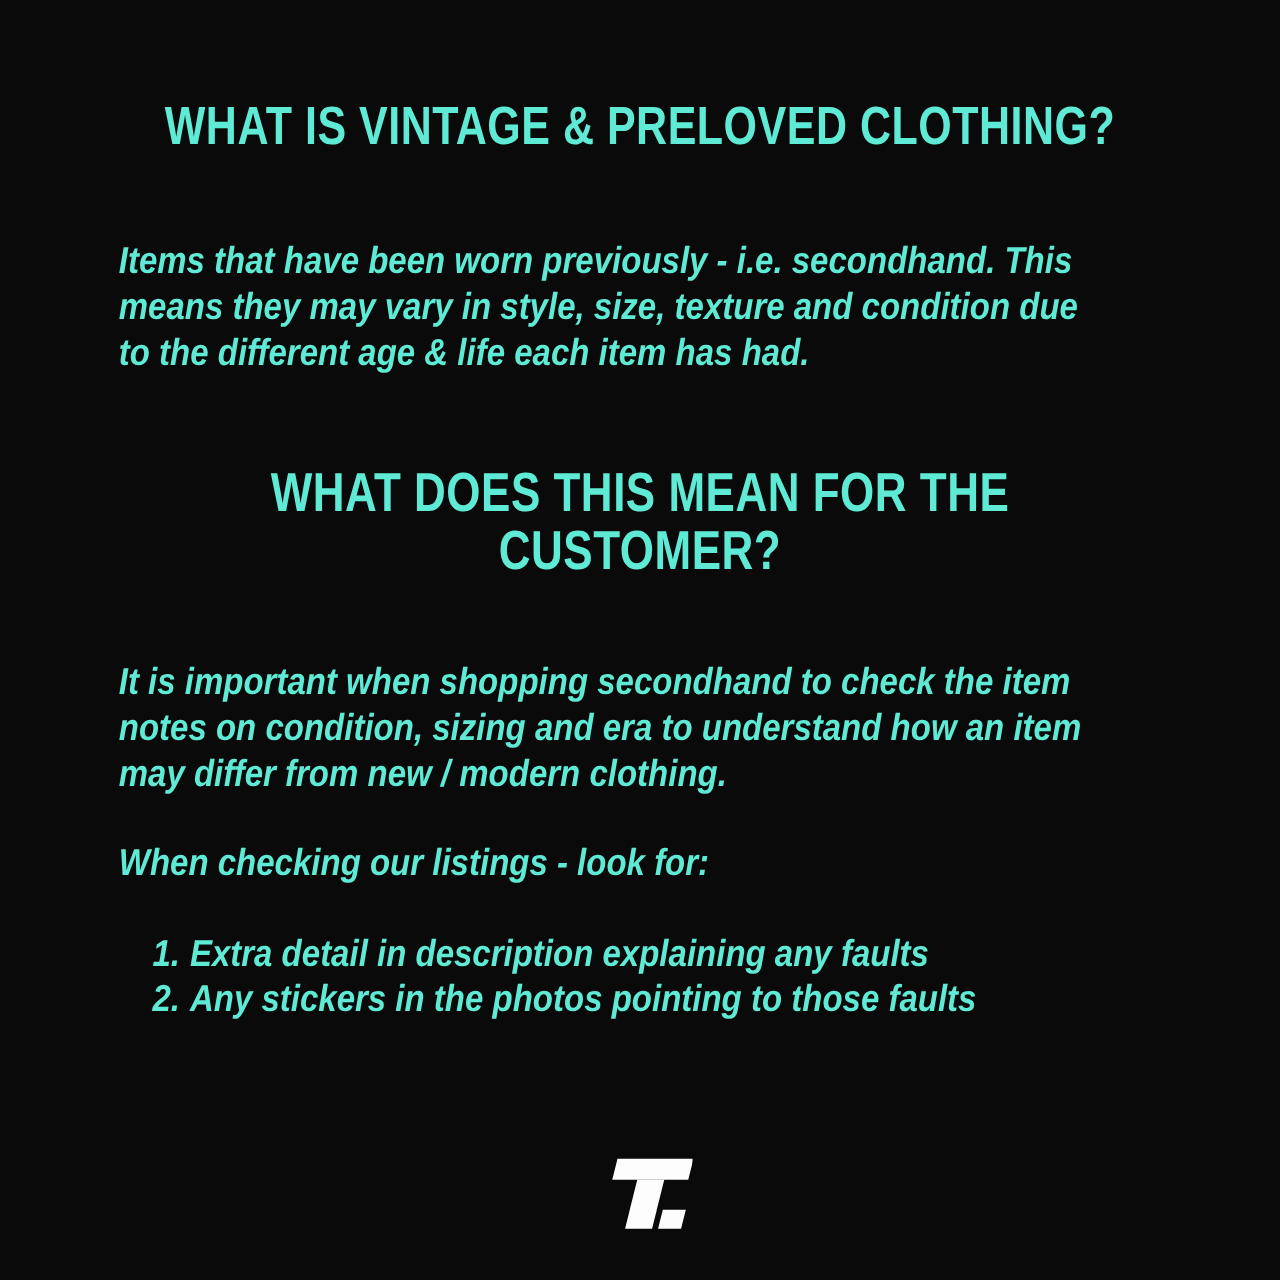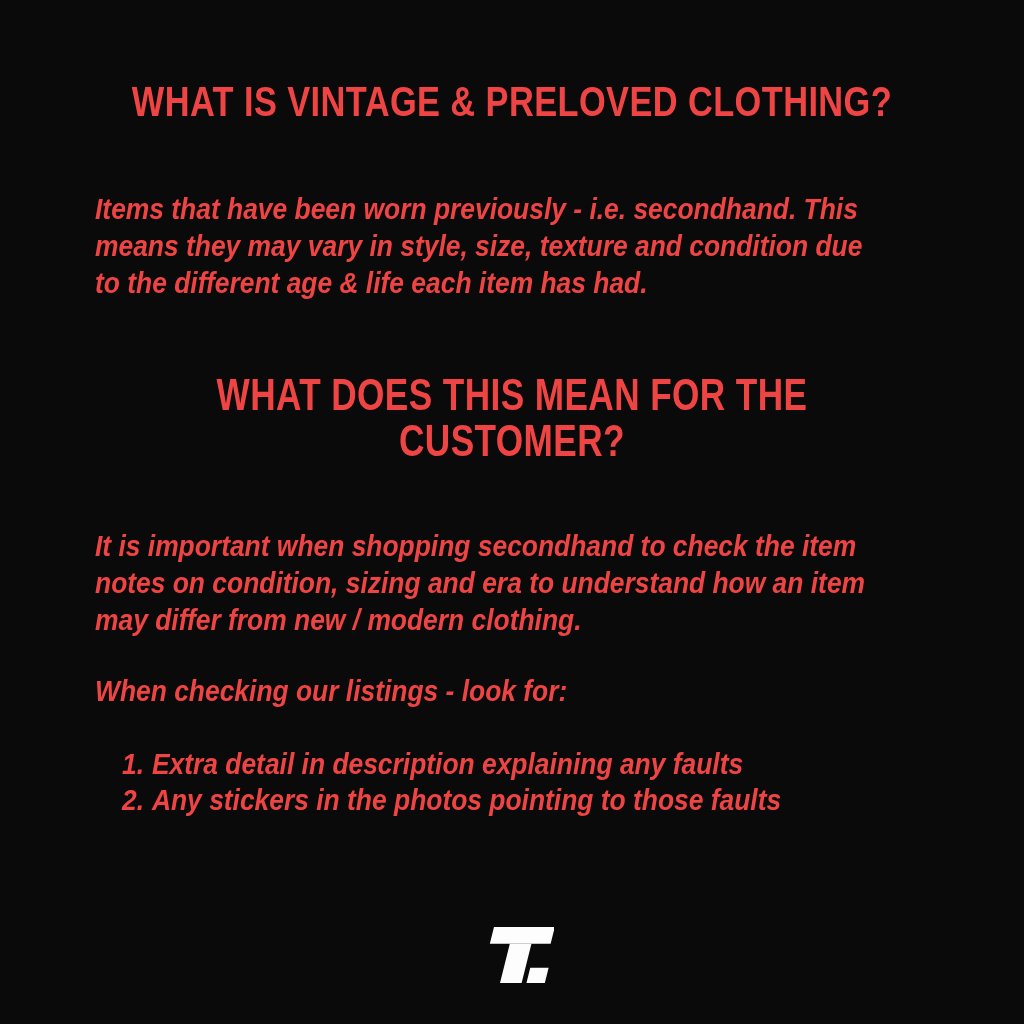--- a/index.html
+++ b/index.html
@@ -96,21 +96,21 @@
     position: absolute;
     width: 1px; height: 1px;
     overflow: hidden;
     clip: rect(0 0 0 0);
     white-space: nowrap;
   }
 </style>
 </head>
 <body>
 
-<div class="canvas" style="background: rgb(10, 10, 10); color: #ef4444;">
+<div class="canvas" style="background: rgb(10, 10, 10); color: #5eead4;">
 
   <h1 class="h1">WHAT IS VINTAGE &amp; PRELOVED CLOTHING?</h1>
 
   <p class="body-text intro">Items that have been worn previously - i.e. secondhand. This
 means they may vary in style, size, texture and condition due
 to the different age &amp; life each item has had.</p>
 
   <h2 class="h2">WHAT DOES THIS MEAN FOR THE
 CUSTOMER?</h2>
 

